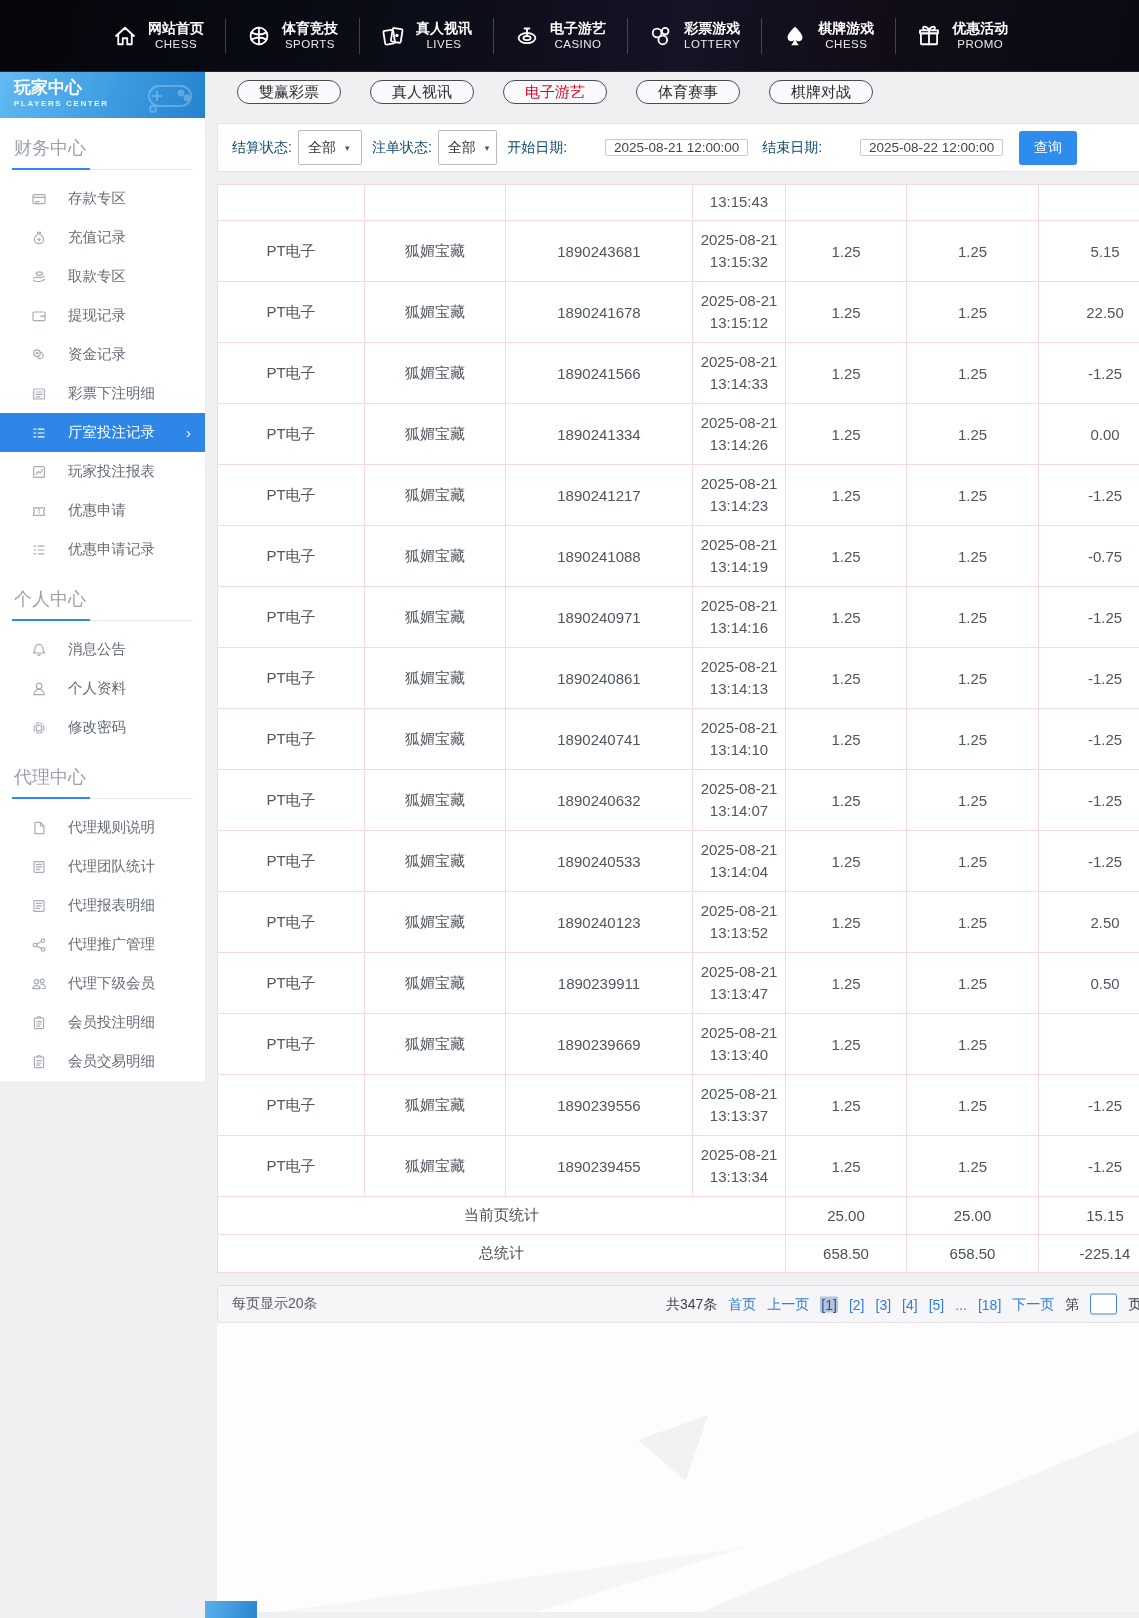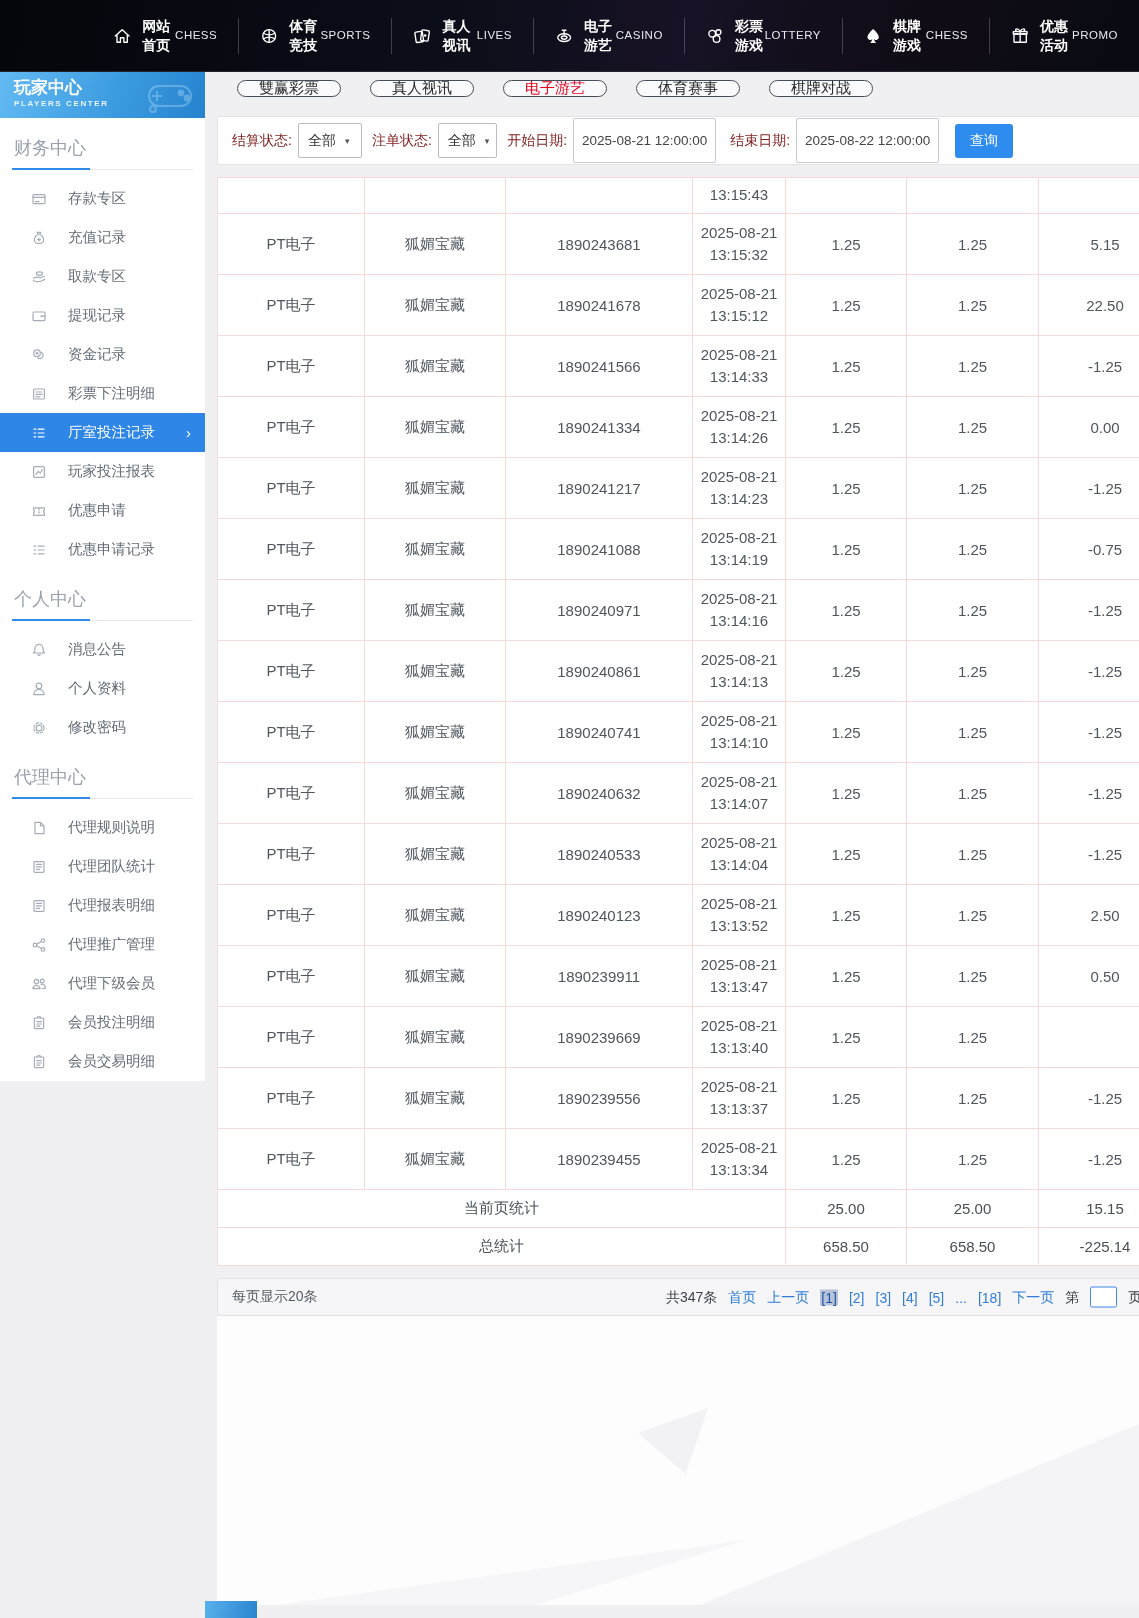--- a/index.html
+++ b/index.html
@@ -13,21 +13,21 @@
   .ic { width:16px; height:16px; display:block; }
 
   
   .navbar {
     height:72px; display:flex; align-items:center; padding-left:92px;
     background:linear-gradient(100deg,#05060b 0%,#0b0d18 38%,#171225 60%,#120d18 75%,#090a12 100%);
     border-bottom:1px solid #23232d;
   }
   .nav-item { display:flex; align-items:center; gap:11px; padding:0 21px; cursor:pointer; }
   .nav-item .ic { width:24px; height:24px; color:#fff; }
-  .nav-texts { display:flex; flex-direction:row; align-items:center; line-height:1.3; }
+  .nav-texts { display:flex; flex-direction:column; align-items:center; line-height:1.3; }
   .nav-zh { color:#ffffff; font-size:14px; font-weight:bold; }
   .nav-en { color:#e9ebef; font-size:11.5px; letter-spacing:.5px; }
   .nav-divider { width:1px; height:36px; background:rgba(255,255,255,.22); }
 
   
   .page { position:relative; display:flex; background:#f0f0f2; height:1546px; align-items:flex-start; }
 
   
   .sidebar { width:205px; flex:0 0 205px; }
   .sidebar-inner { background:#fff; }
@@ -54,40 +54,40 @@
   .sb-item.active { background:#2e86e6; color:#fff; }
   .sb-item.active .ic { color:#fff; }
   .sb-chevron { margin-left:auto; font-size:15px; color:#fff; line-height:1; display:none; }
   .sb-item.active .sb-chevron { display:block; }
 
   
   .main { width:922px; margin-left:12px; overflow:hidden; }
 
   .tabs { margin:8px 0 0 20px; display:flex; gap:29px; }
   .tab {
-    height:17px; padding:7px 21px; border:1px solid #464c59; border-radius:16px;
+    height:24px; padding:7px 21px; border:1px solid #464c59; border-radius:16px;
     background:#fafafc; font-size:15px; color:#2a2a2a; display:flex; align-items:center; cursor:pointer;
   }
   .tab.active { color:#e8001c; }
 
   .filter-panel {
     margin-top:19px; width:940px; height:49px; background:#fff; border:1px solid #e3e3e6;
     display:flex; align-items:center; padding-left:14px;
   }
-  .f-label { font-size:14px; color:#7f1d1d; margin-right:6px; }
+  .f-label { font-size:14px; color:#0c4a6e; margin-right:6px; }
   .f-select {
     border:1px solid #b9bcc2; border-radius:2px; height:35px; background:#fff;
     display:flex; align-items:center; padding:0 7px 0 9px; gap:9px;
     font-size:14px; color:#333; margin-right:10px; cursor:pointer;
   }
   .f-select .caret { font-size:9px; color:#555; }
   .f-input {
-    border:1px solid #c6c9ce; border-radius:2px; height:45px; width:143px; background:#fff;
+    border:1px solid #c6c9ce; border-radius:2px; height:17px; width:143px; background:#fff;
     font-size:13.5px; color:#444; display:flex; align-items:center; justify-content:center;
-    margin-right:14px; cursor:text;
+    margin-right:14px; cursor:text;margin-left:32px;
   }
   .search-btn {
     background:#2d8ced; border:none; color:#fff; font-size:14px; height:34px;
     padding:0 15px; border-radius:3px; cursor:pointer; margin-left:2px;
   }
 
   
   .table-wrap { margin-top:12px; width:954px; background:#fff; }
   table.bets { border-collapse:collapse; table-layout:fixed; width:954px; }
   table.bets td {

